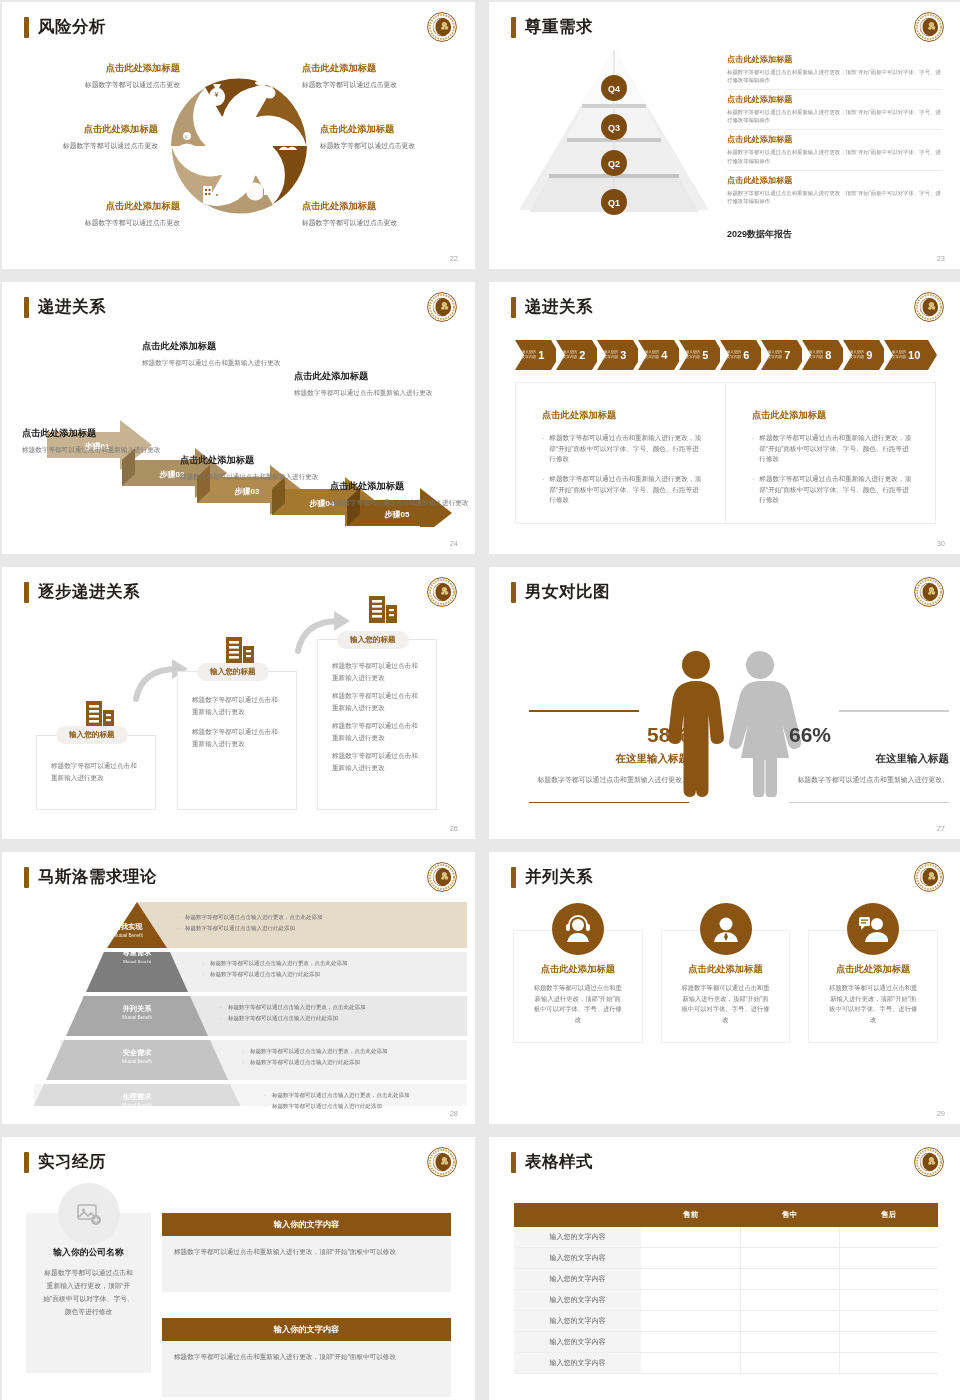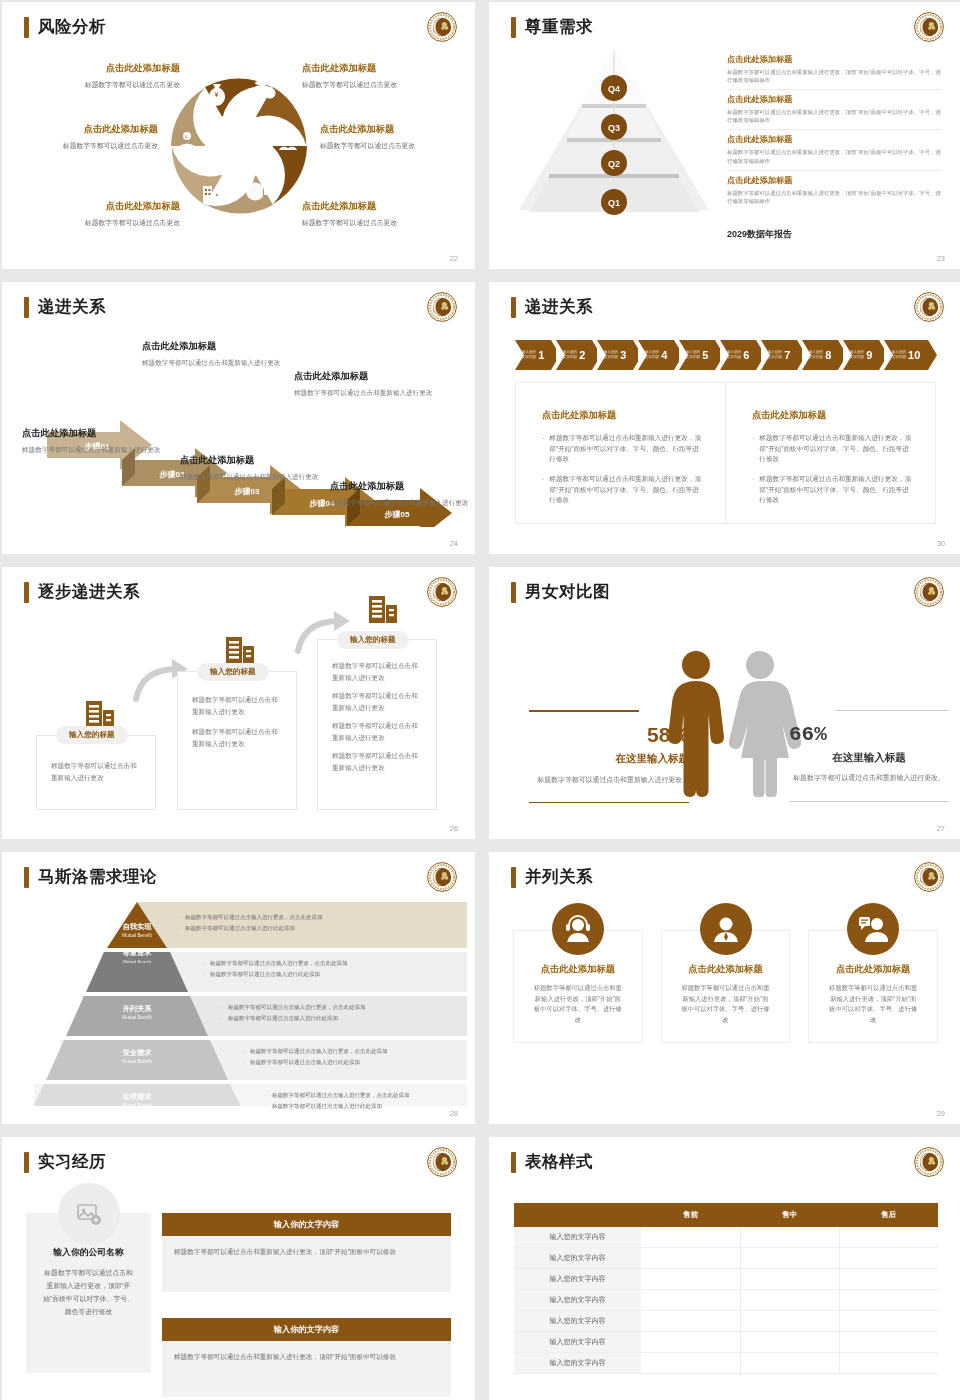--- a/index.html
+++ b/index.html
@@ -548,21 +548,21 @@
   <div class="g-side" style="left:40px; top:108px; text-align:right;">
     <div style="display:flex;align-items:center;justify-content:flex-end;gap:8px;">
       <span style="flex:1;height:1.5px;background:#8a5412;display:block;"></span>
       <span class="g-pct" style="color:#8a5412">58%</span>
     </div>
     <div class="g-sub" style="color:#8a5412">在这里输入标题</div>
     <div class="g-p">标题数字等都可以通过点击和重新输入进行更改。</div>
     <div style="height:1.5px;background:#8a5412;margin-top:16px"></div>
   </div>
 
-  <div class="g-side" style="left:300px; top:108px; text-align:center;font-family:Liberation Mono, monospace;">
+  <div class="g-side" style="left:300px; top:108px; text-align:right;">
     <div style="display:flex;align-items:center;gap:8px;">
       <span class="g-pct" style="color:#3d3d3d">66%</span>
       <span style="flex:1;height:1.2px;background:#cfcfcf;display:block;"></span>
     </div>
     <div class="g-sub" style="color:#2f2f2f">在这里输入标题</div>
     <div class="g-p">标题数字等都可以通过点击和重新输入进行更改。</div>
     <div style="height:1.2px;background:#cfcfcf;margin-top:16px"></div>
   </div>
   <div class="pageno">27</div>
 </div>
@@ -589,21 +589,21 @@
       <rect x="80" y="96" width="385" height="40" fill="#e8e8e8"></rect>
       <rect x="58" y="140" width="407" height="40" fill="#f0f0f0"></rect>
       <rect x="32" y="184" width="433" height="42" fill="#f5f5f5"></rect>
       <polygon points="135,2 165,48 105,48" fill="#8a5412"></polygon>
       <polygon points="102,52 168,52 186,92 84,92" fill="#7d7d7d"></polygon>
       <polygon points="82,96 188,96 206,136 64,136" fill="#a8a8a8"></polygon>
       <polygon points="62,140 208,140 226,180 44,180" fill="#c4c4c4"></polygon>
       <polygon points="42,184 228,184 248,226 22,226" fill="#dcdcdc"></polygon>
     </svg>
 
-    <div class="mas-lab" style="left:95px; top:22px; width:80px;">
+    <div class="mas-lab" style="left:86px; top:22px; width:80px;">
       <span class="cn">自我实现</span>
       <span class="en">Mutual Benefit</span>
     </div>
     <div class="mas-lab" style="left:95px; top:48px; width:80px;font-family:Liberation Serif, serif;">
       <span class="cn">尊重需求</span>
       <span class="en">Mutual Benefit</span>
     </div>
     <div class="mas-lab" style="left:95px; top:104px; width:80px;">
       <span class="cn">并列关系</span>
       <span class="en">Mutual Benefit</span>

